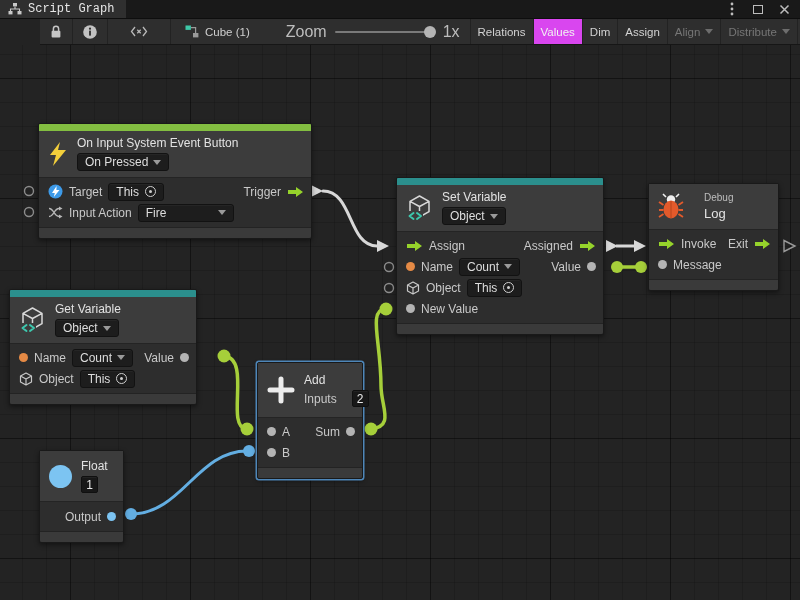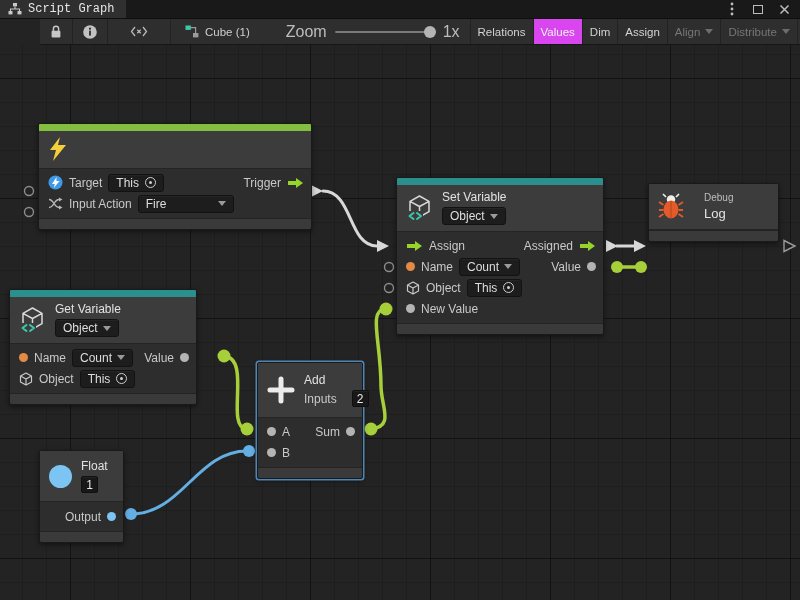--- a/index.html
+++ b/index.html
@@ -205,20 +205,27 @@
       <circle cx="17" cy="311" r="4.5" fill="none" stroke="#8c8c8c" stroke-width="1.4"></circle>
       <circle cx="17" cy="332" r="4.5" fill="none" stroke="#8c8c8c" stroke-width="1.4"></circle>
     </svg>
 
     <div class="node" style="left:38px; top:78px; width:274px;">
       <div class="bar lime"></div>
       <div class="head">
         <svg width="20" height="26" viewBox="0 0 20 26">
           <polygon points="12,1 2,14 8,14 5,25 18,9 10,9" fill="#f3cf3b"></polygon>
         </svg>
+        <div class="tcol">
+          <span class="title">On Input System Event Button</span>
+          <span class="dd">
+              <span>On Pressed</span>
+              <i class="caret"></i>
+            </span>
+        </div>
       </div>
       <div class="nbody">
         <div class="row">
           <div class="l">
             <svg width="15" height="15" viewBox="0 0 15 15">
               <circle cx="7.5" cy="7.5" r="7" fill="#3d9ae8"></circle>
               <polygon points="8.6,2 4,9 6.8,9 5.8,13 11.5,6 8.4,6" fill="#ffffff"></polygon>
             </svg>
             <span class="lbl">Target</span>
             <span class="btn-obj">
@@ -331,20 +338,46 @@
           <circle cx="13" cy="6.5" r="4.2" fill="#efefef"></circle>
           <path d="M5.5 12 L1 9 M5.5 17 H1 M5.5 21 L1 24 M20.5 12 L25 9 M20.5 17 H25 M20.5 21 L25 24" stroke="#e35a2b" stroke-width="1.8"></path>
           <ellipse cx="13" cy="16.5" rx="7.5" ry="9" fill="#e35a2b"></ellipse>
           <path d="M13 8 V25" stroke="#c24a20" stroke-width="1.4"></path>
         </svg>
         <div class="tcol">
           <span class="subtitle">Debug</span>
           <span class="title" style="font-size:13px;">Log</span>
         </div>
       </div>
+      <div class="nbody">
+        <div class="row">
+          <div class="l">
+            <span class="flow-arrow">
+              <svg width="17" height="12" viewBox="0 0 17 12">
+                  <path d="M1 4 h8 V1 l7 5 -7 5 V8 H1 z" fill="#96d32b"></path>
+                </svg>
+            </span>
+            <span class="lbl">Invoke</span>
+          </div>
+          <div class="r">
+            <span class="lbl">Exit</span>
+            <span class="flow-arrow">
+              <svg width="17" height="12" viewBox="0 0 17 12">
+                  <path d="M1 4 h8 V1 l7 5 -7 5 V8 H1 z" fill="#96d32b"></path>
+                </svg>
+            </span>
+          </div>
+        </div>
+        <div class="row">
+          <div class="l">
+            <span class="dot gray"></span>
+            <span class="lbl">Message</span>
+          </div>
+        </div>
+      </div>
       <div class="foot"></div>
     </div>
 
     <div class="node" style="left:9px; top:244px; width:188px;">
       <div class="bar teal"></div>
       <div class="head">
         <svg width="27" height="28" viewBox="0 0 27 28">
           <path d="M13.5 2 L23 7.3 V17.7 L13.5 23 L4 17.7 V7.3 Z M4 7.3 L13.5 12.5 L23 7.3 M13.5 12.5 V23" stroke="#d8d8d8" stroke-width="1.5" fill="none" stroke-linejoin="round"></path>
           <rect x="2" y="17" width="15" height="11" fill="#3c3c3c"></rect>
           <path d="M7.5 19 L3.5 22 L7.5 25 M11 19 L15 22 L11 25" stroke="#3dc8ae" stroke-width="2" fill="none" stroke-linejoin="round" stroke-linecap="round"></path>

